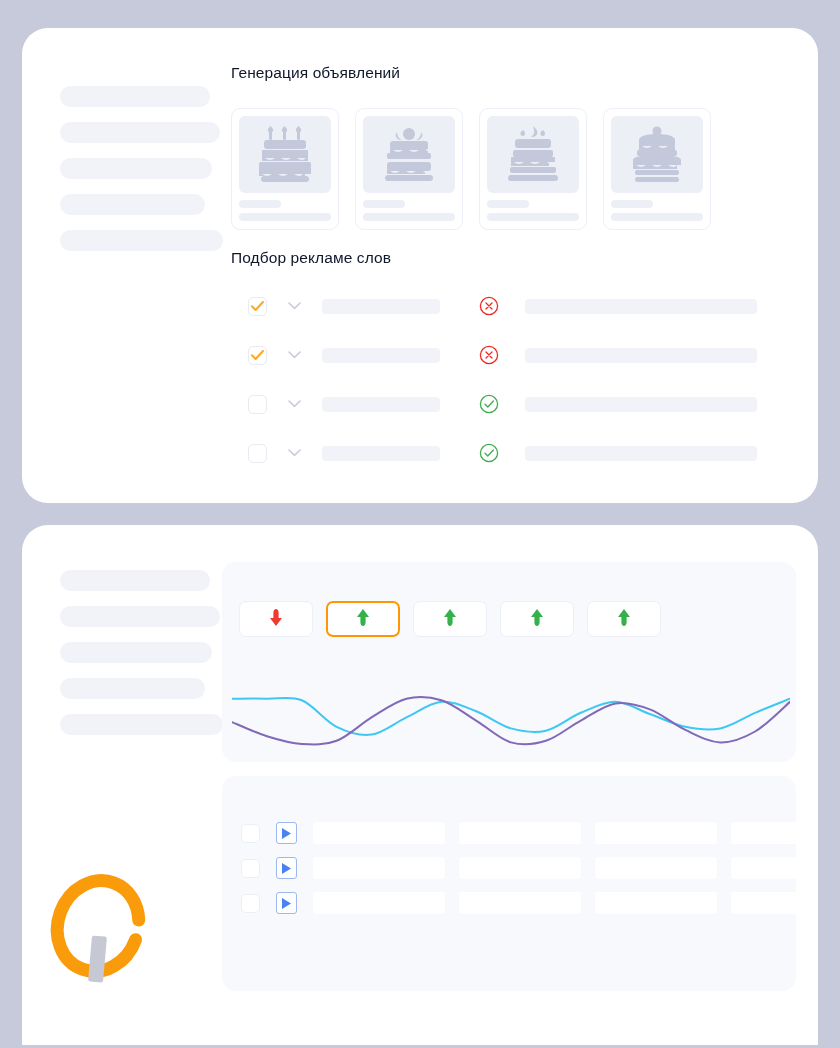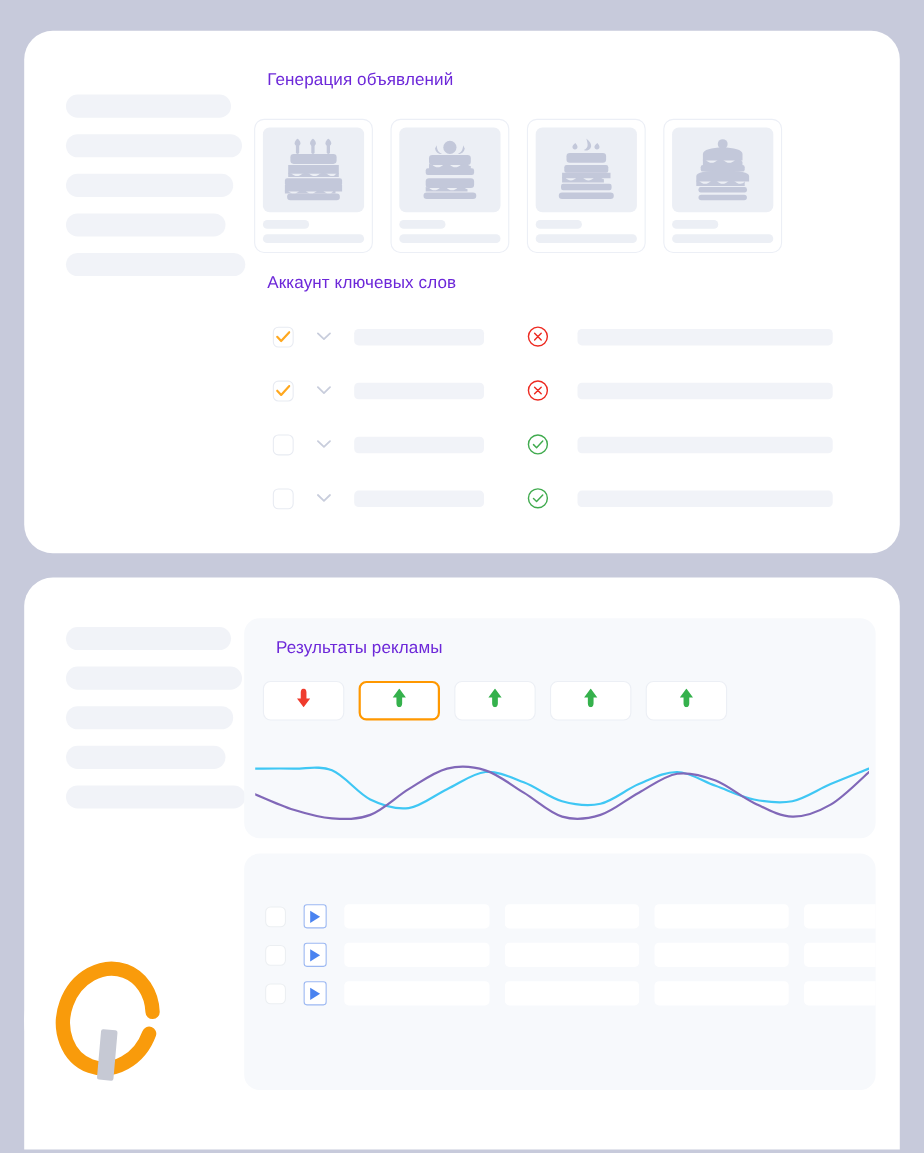--- a/index.html
+++ b/index.html
@@ -22,24 +22,23 @@
 
   
   .sidebar { position: absolute; display: flex; flex-direction: column; }
   .sb-bar { background: #f1f3f8; border-radius: 11px; height: 21px; }
   #sidebar-top  { left: 60px; top: 86px;  gap: 15px; }
   #sidebar-bot  { left: 60px; top: 570px; gap: 15px; }
 
   
   .section-title {
     font-size: 15.5px;
-    color: #6d28d9;
+    color: #0f172a;
     letter-spacing: .1px;
     font-weight: 400;
-    margin-left: 12px;
   }
 
   
   .adcards { position: absolute; left: 231px; top: 108px; display: flex; gap: 16px; }
   .adcard {
     width: 108px; height: 122px;
     background: #ffffff;
     border: 1px solid #eceff6;
     border-radius: 9px;
     padding: 7px 7px 8px 7px;
@@ -225,21 +224,21 @@
         </svg>
       </div>
       <div class="adcard-lines">
         <div class="adline short"></div>
         <div class="adline full"></div>
       </div>
     </div>
 
   </div>
 
-  <div class="section-title" style="position:absolute;left:231px;top:249px;">Аккаунт ключевых слов</div>
+  <div class="section-title" style="position:absolute;left:231px;top:249px;">Подбор рекламе слов</div>
 
   <div class="kw-list">
 
     <div class="kw-row">
       <div class="kw-check">
         <svg width="13" height="11" viewBox="0 0 13 11">
             <path d="M1 5.2L4.6 9 12 1" fill="none" stroke="#ffa81f" stroke-width="2" stroke-linecap="round" stroke-linejoin="round"></path>
           </svg>
       </div>
       <div class="kw-chev">
@@ -318,21 +317,20 @@
 
   <div class="sidebar" id="sidebar-bot">
     <div class="sb-bar" style="width:150px"></div>
     <div class="sb-bar" style="width:160px"></div>
     <div class="sb-bar" style="width:152px"></div>
     <div class="sb-bar" style="width:145px"></div>
     <div class="sb-bar" style="width:163px"></div>
   </div>
 
   <div id="results-panel">
-    <div class="section-title">Результаты рекламы</div>
 
     <div class="metric-row">
       <div class="metric">
         <span>
           <svg width="14" height="17" viewBox="0 0 14 17">
               <path d="M7 17l6-8H9.6V3.4C9.6 1.5 8.4 0 7 0S4.4 1.5 4.4 3.4V9H1z" fill="#ef3b2d"></path>
             </svg>
         </span>
       </div>
       <div class="metric selected">

